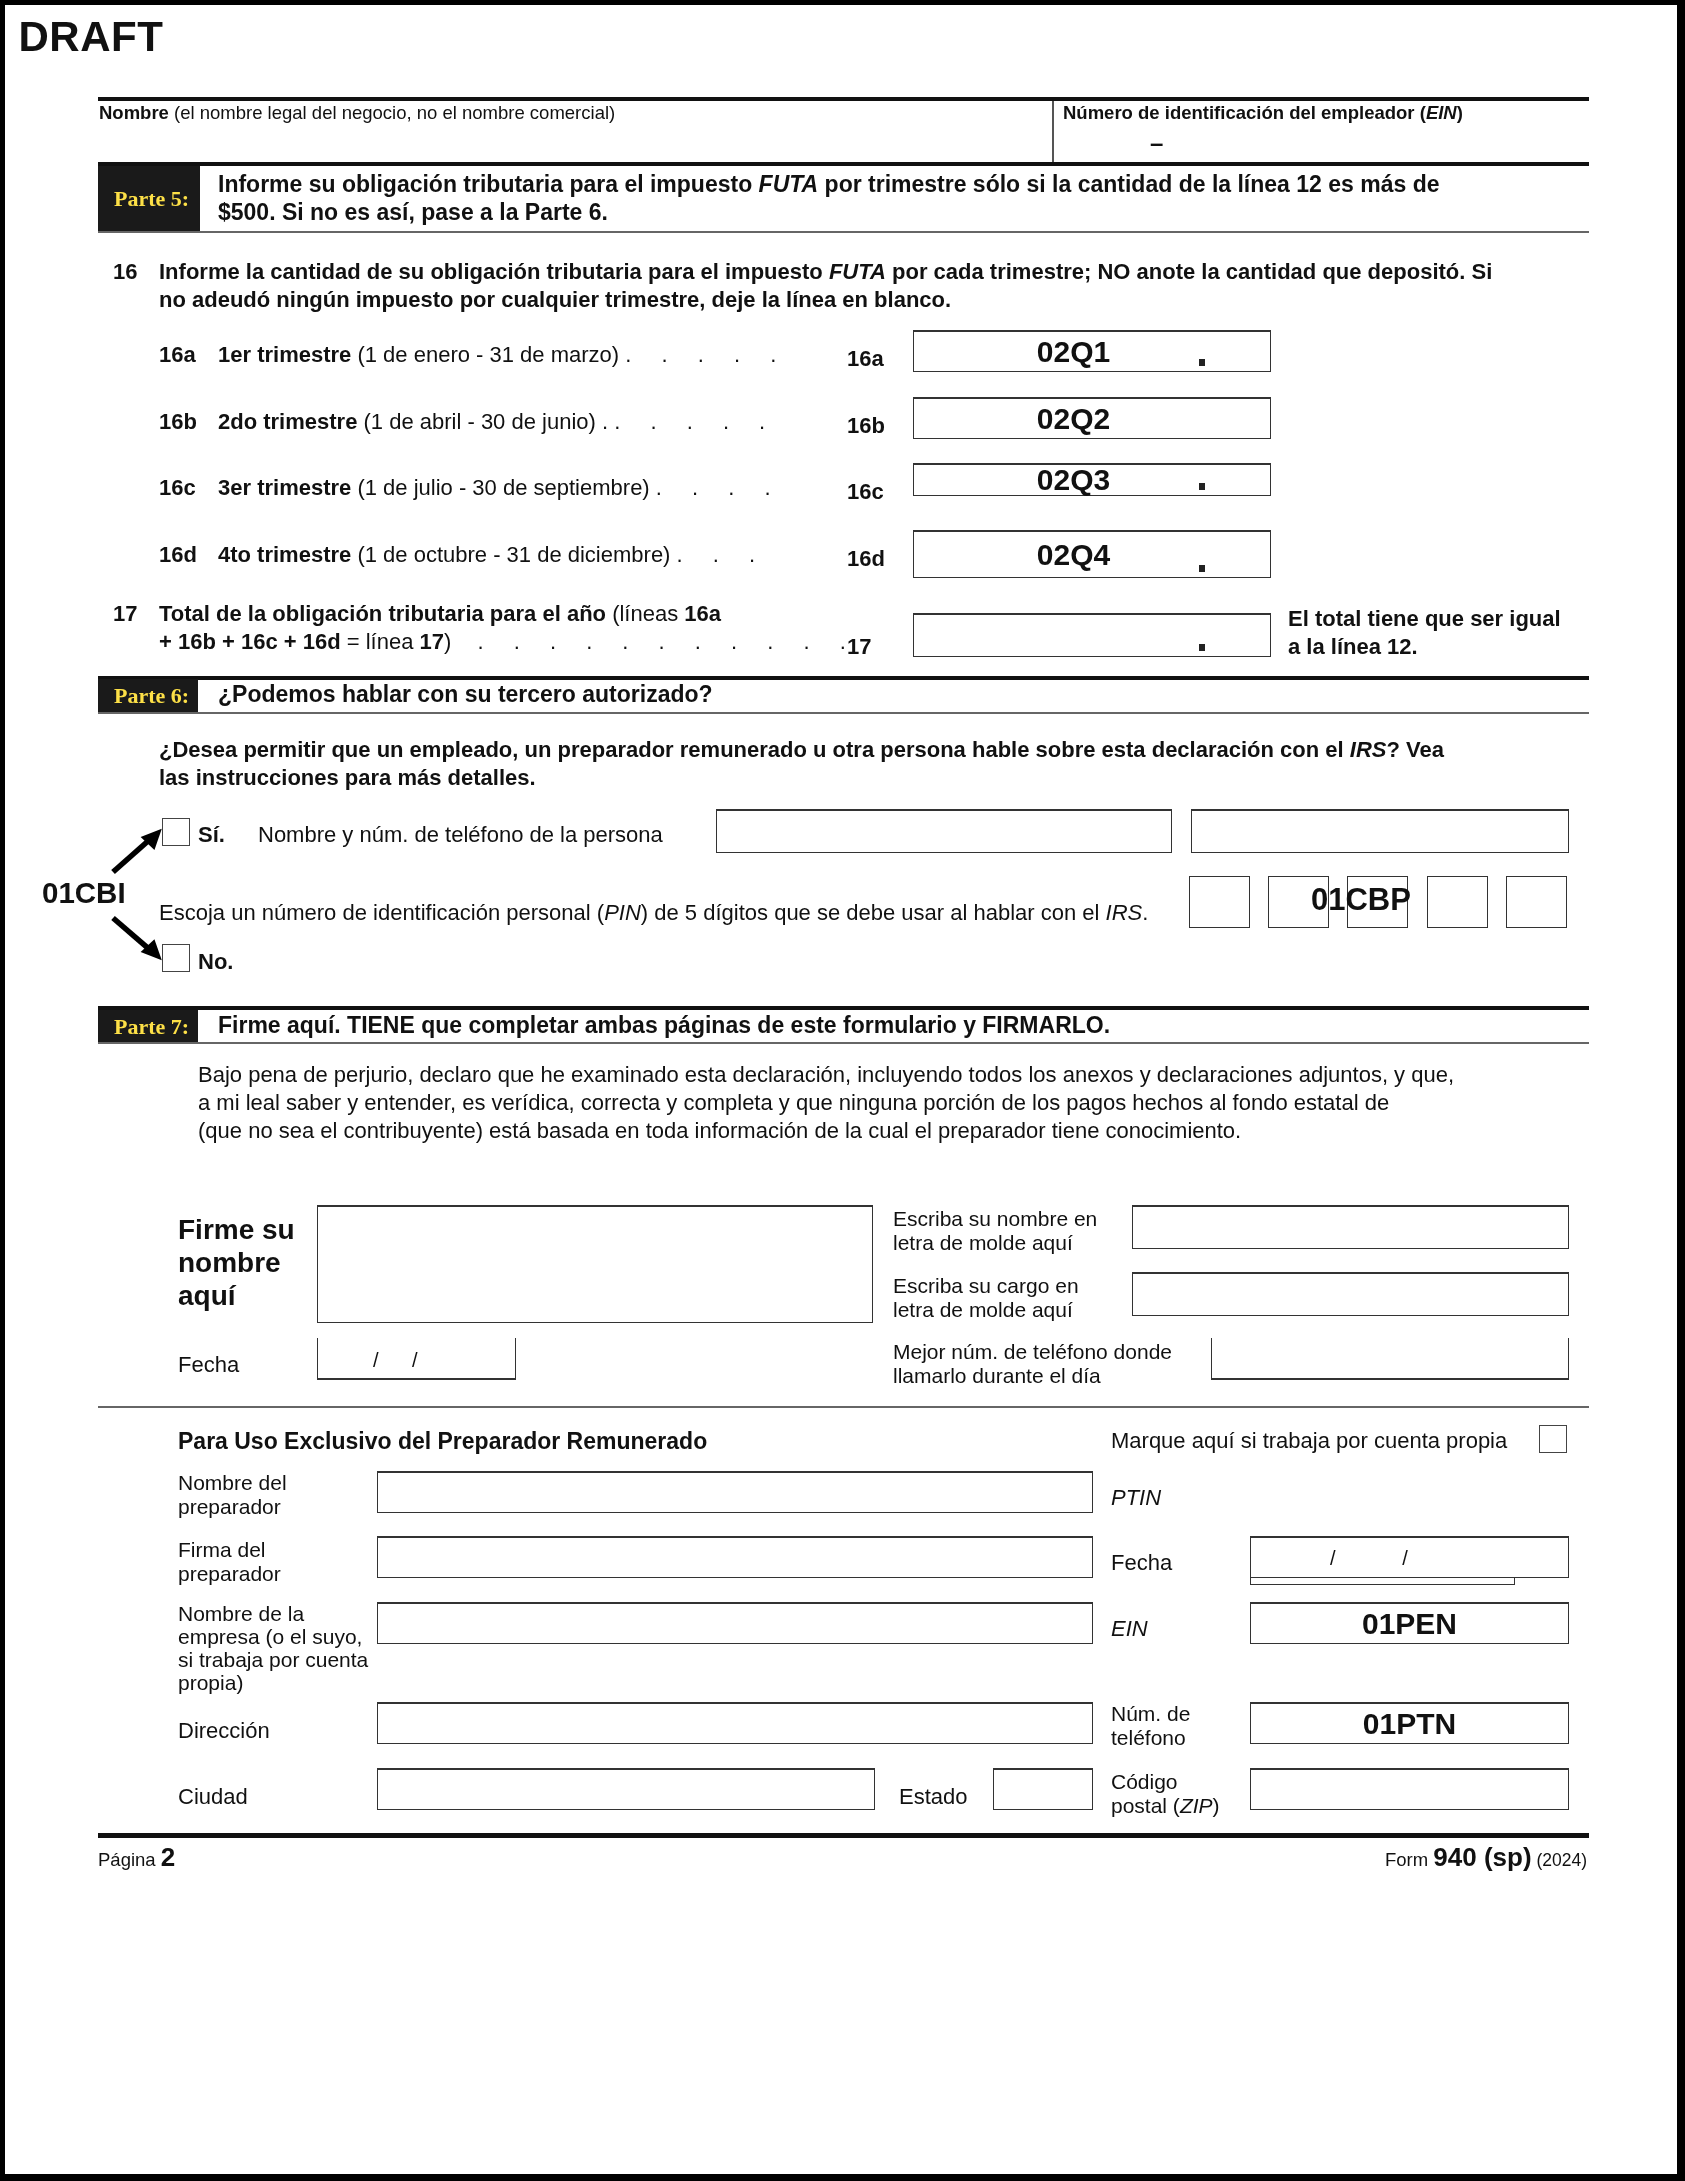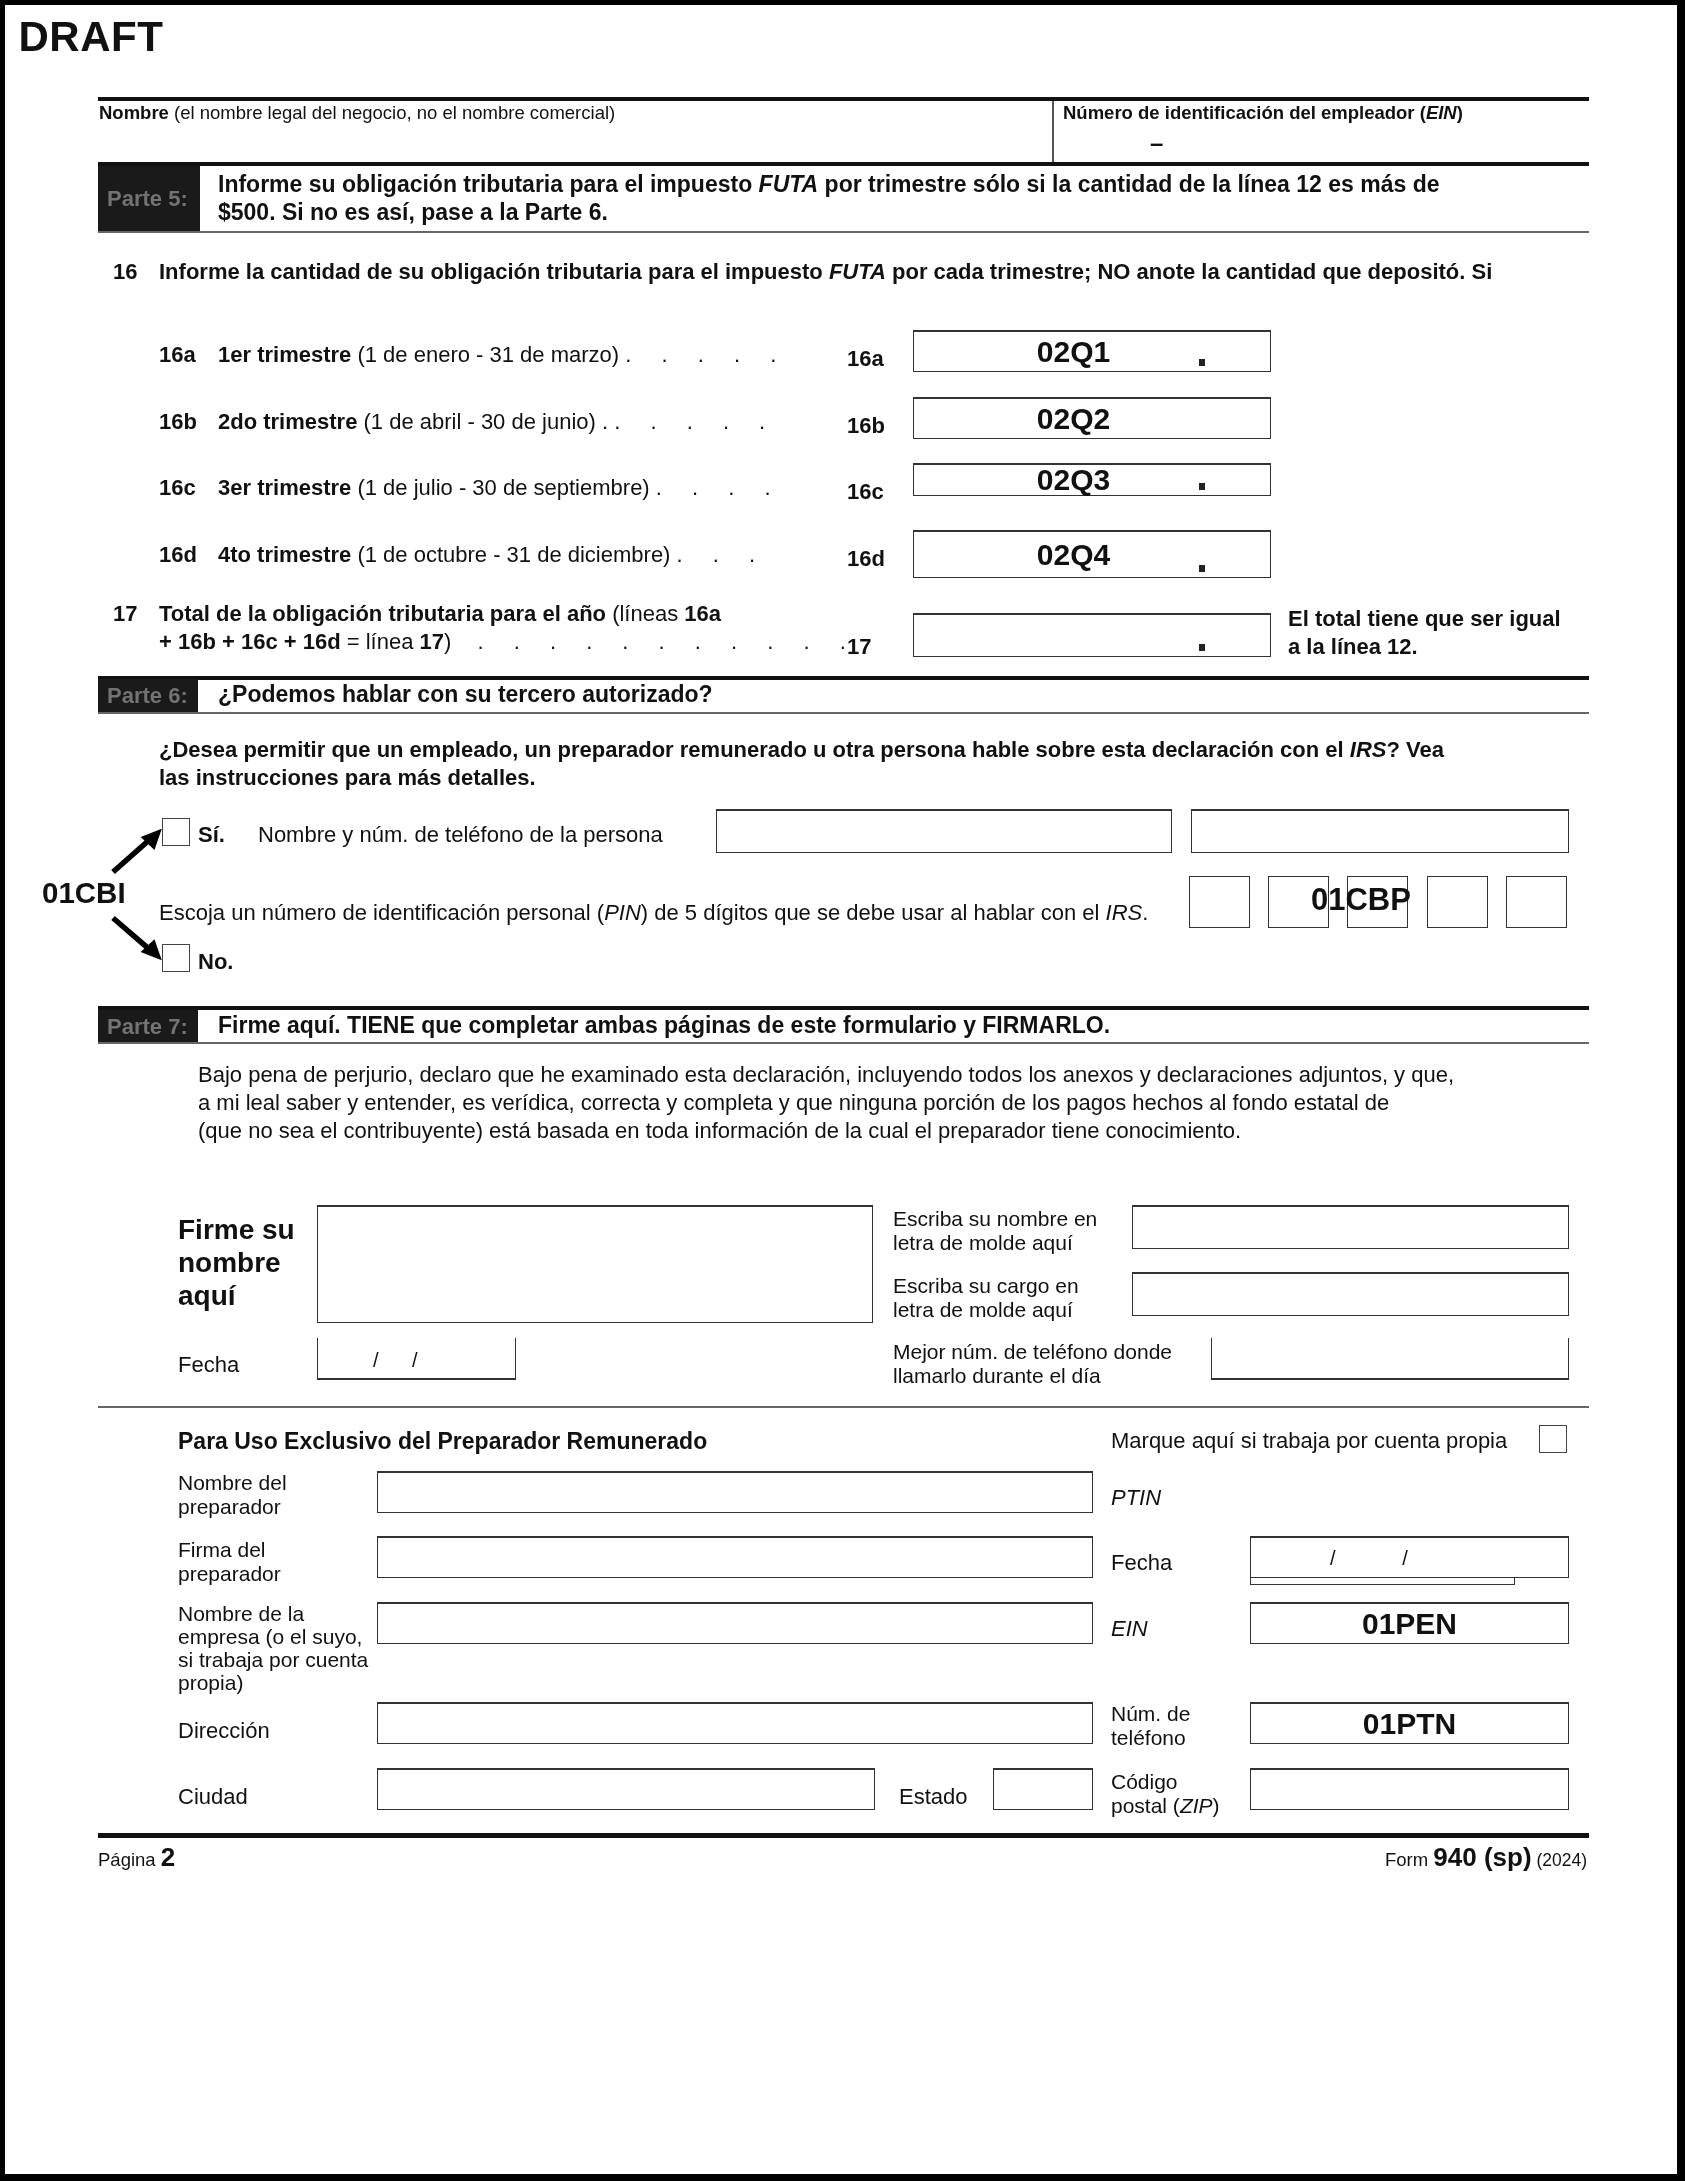--- a/index.html
+++ b/index.html
@@ -6,22 +6,22 @@
   body { width:1685px; height:2182px; position:relative; overflow:hidden;
          font-family:"Liberation Sans", sans-serif; color:#111; }
   .frame { position:absolute; left:0; top:0; width:1685px; height:2182px;
            box-sizing:border-box; border:5.5px solid #000; border-right-width:8.3px; border-bottom-width:8.3px; }
   .abs { position:absolute; }
   .draft { left:18.5px; top:13px; font-size:42px; font-weight:bold; letter-spacing:0.5px; }
   .hline { position:absolute; background:#111; }
   .lbl { font-size:18.5px; }
   .bold { font-weight:bold; }
   .ital { font-style:italic; }
-  .part-tag { position:absolute; background:#1a1a1a; color:#737373; font-weight:bold;
-              font-size:22px; display:flex; align-items:center; padding-left:9px; box-sizing:border-box; }
+  .part-tag { position:absolute; background:#1a1a1a; color:#fde047; font-weight:bold;
+              font-size:22px; display:flex; align-items:center; padding-left:16px; box-sizing:border-box;font-family:Liberation Serif, serif; }
   .part-title { position:absolute; font-weight:bold; font-size:23px; line-height:28px; }
   .txt { position:absolute; font-size:22px; line-height:28px; }
   .box { position:absolute; border:1.8px solid #333; border-top-width:2.8px; box-sizing:border-box; background:#fff; }
   .box .val { position:absolute; left:0; right:0; top:50%; transform:translateY(-50%);
               text-align:center; font-weight:bold; font-size:30px; }
   .box .dot { position:absolute; right:65px; bottom:5.5px; width:6.5px; height:6.5px; background:#222; }
   .chk { position:absolute; width:28px; height:28px; border:1.8px solid #444; box-sizing:border-box; background:#fff; }
   .dots { letter-spacing:12px; }
   .small { font-size:21px; line-height:24px; }
   .just { text-align:justify; text-align-last:left; }
@@ -47,20 +47,21 @@
 <div class="part-tag" style="left:98px; top:166px; width:102px; height:65px;">Parte 5:</div>
 <div class="part-title" style="left:218px; top:170px; width:1366px;">
   <span>Informe su obligación tributaria para el impuesto </span><span class="ital">FUTA</span><span> por trimestre sólo si la cantidad de la línea 12 es más de</span><br>
   <span>$500. Si no es así, pase a la Parte 6.</span>
 </div>
 <div class="hline" style="left:98px; top:231px; width:1491px; height:1.8px; background:#666;"></div>
 
 <div class="txt bold" style="left:113px; top:258px;">16</div>
 <div class="txt bold" style="left:159px; top:258px; width:1431px;">
   <span>Informe la cantidad de su obligación tributaria para el impuesto </span><span class="ital">FUTA</span><span> por cada trimestre; NO anote la cantidad que depositó. Si</span><br>
+  <span>no adeudó ningún impuesto por cualquier trimestre, deje la línea en blanco.</span>
 </div>
 
 <div id="quarters">
     <div>
       <div class="txt bold" style="left:159px; top:341px;">16a</div>
       <div class="txt" style="left:218px; top:341px;"><span class="bold">1er trimestre</span><span> (1 de enero - 31 de marzo)</span> <span class="dots">. . . . .</span></div>
       <div class="txt bold" style="left:847px; top:345px;">16a</div>
       <div class="box" style="left:913px; top:330px; width:358px; height:42px;">
         <span class="val" style="margin-left:-37px;">02Q1</span>
         <span class="dot"></span>

